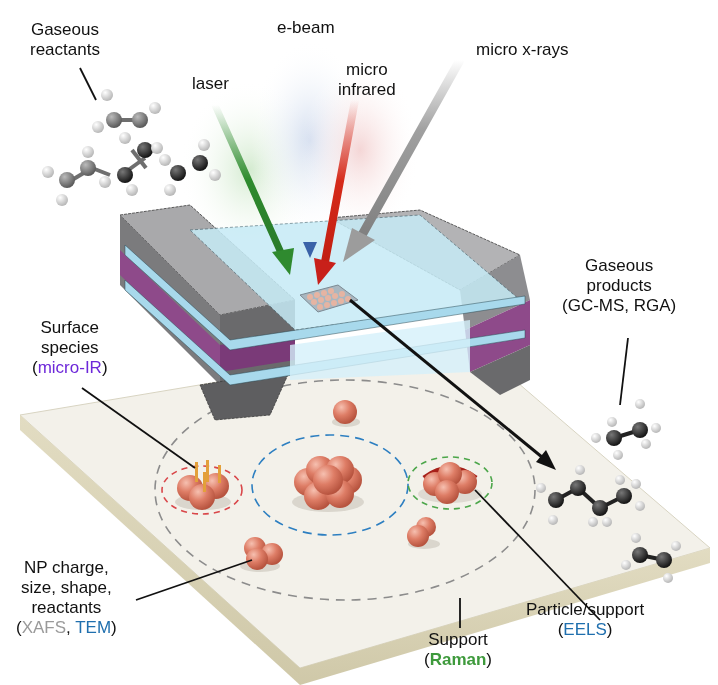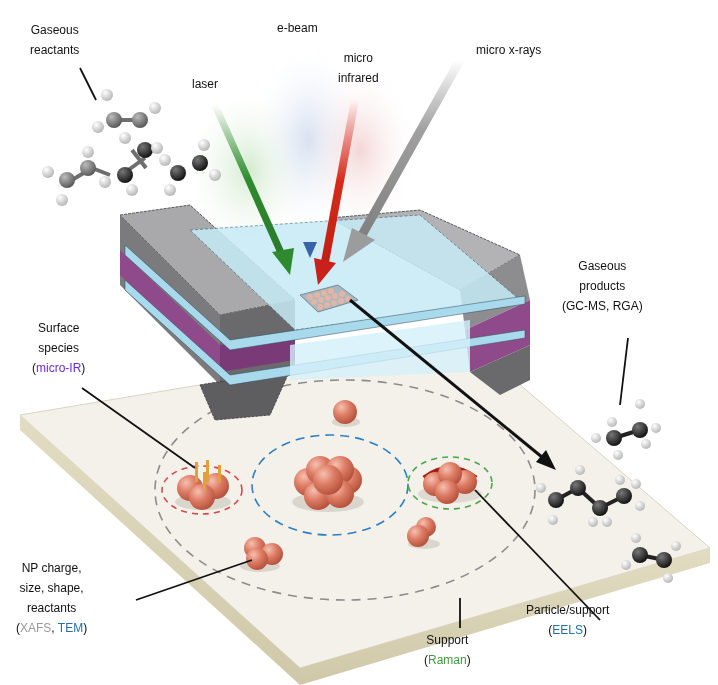--- a/index.html
+++ b/index.html
@@ -1,22 +1,22 @@
 <!DOCTYPE html>
 <html><head>
 <meta charset="utf-8">
 <style>
   html, body { margin:0; padding:0; background:#ffffff; }
   body { width:718px; height:685px; overflow:hidden; position:relative; font-family:"Liberation Sans", sans-serif; }
   #fig { position:absolute; left:0; top:0; width:718px; height:685px; }
-  .lbl { position:absolute; font-size:12px; line-height:20px; color:#111; text-align:center; white-space:nowrap; }
+  .lbl { position:absolute; font-size:17px; line-height:20px; color:#111; text-align:center; white-space:nowrap; }
   .red { color:#6d28d9; }
   .gray { color:#9a9a9a; }
   .blue { color:#1f6fae; }
-  .green { color:#3e9a3c; }
+  .green { color:#3e9a3c;font-weight:bold; }
 </style>
 </head>
 <body>
 
 <svg id="fig" viewBox="0 0 718 685" xmlns="http://www.w3.org/2000/svg">
   <defs>
     <radialGradient id="glowG" cx="0.5" cy="0.5" r="0.5">
       <stop offset="0" stop-color="#c9e6c4" stop-opacity="0.8"></stop>
       <stop offset="1" stop-color="#ffffff" stop-opacity="0"></stop>
     </radialGradient>
@@ -267,21 +267,21 @@
     <line x1="475" y1="490" x2="600" y2="620"></line>
   </g>
 </svg>
 
 <div class="lbl" style="left:30px; top:20px;">
   <div>Gaseous</div>
   <div>reactants</div>
 </div>
 <div class="lbl" style="left:277px; top:18px;">e-beam</div>
 <div class="lbl" style="left:192px; top:74px;">laser</div>
-<div class="lbl" style="left:338px; top:48px;">
+<div class="lbl" style="left:338px; top:60px;">
   <div>micro</div>
   <div>infrared</div>
 </div>
 <div class="lbl" style="left:476px; top:40px;">micro x-rays</div>
 <div class="lbl" style="left:562px; top:256px;">
   <div>Gaseous</div>
   <div>products</div>
   <div>(GC-MS, RGA)</div>
 </div>
 <div class="lbl" style="left:32px; top:318px;text-align:center;">

